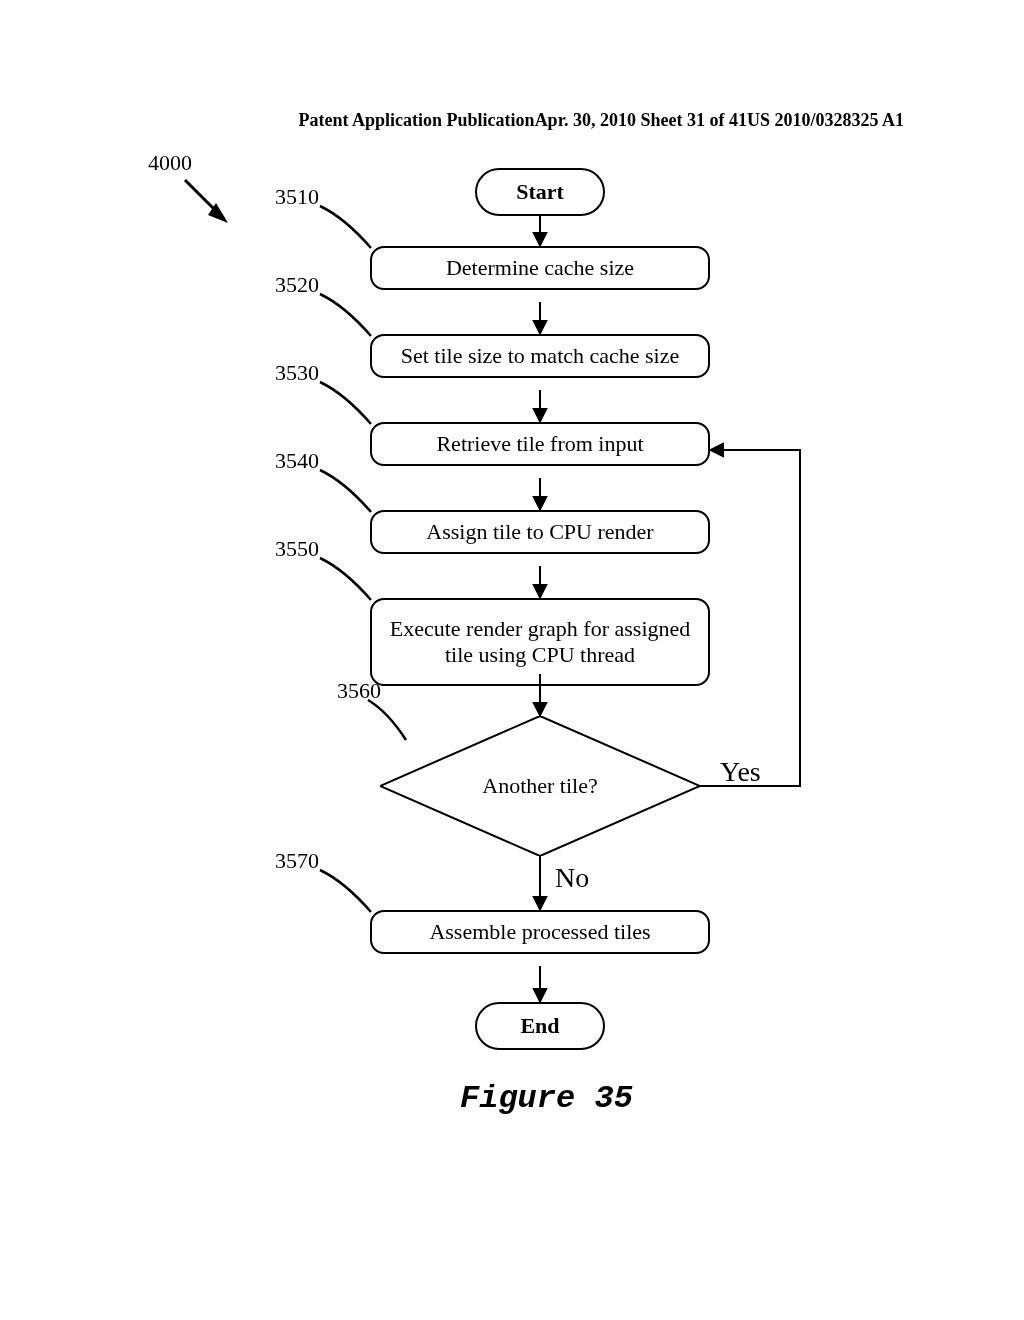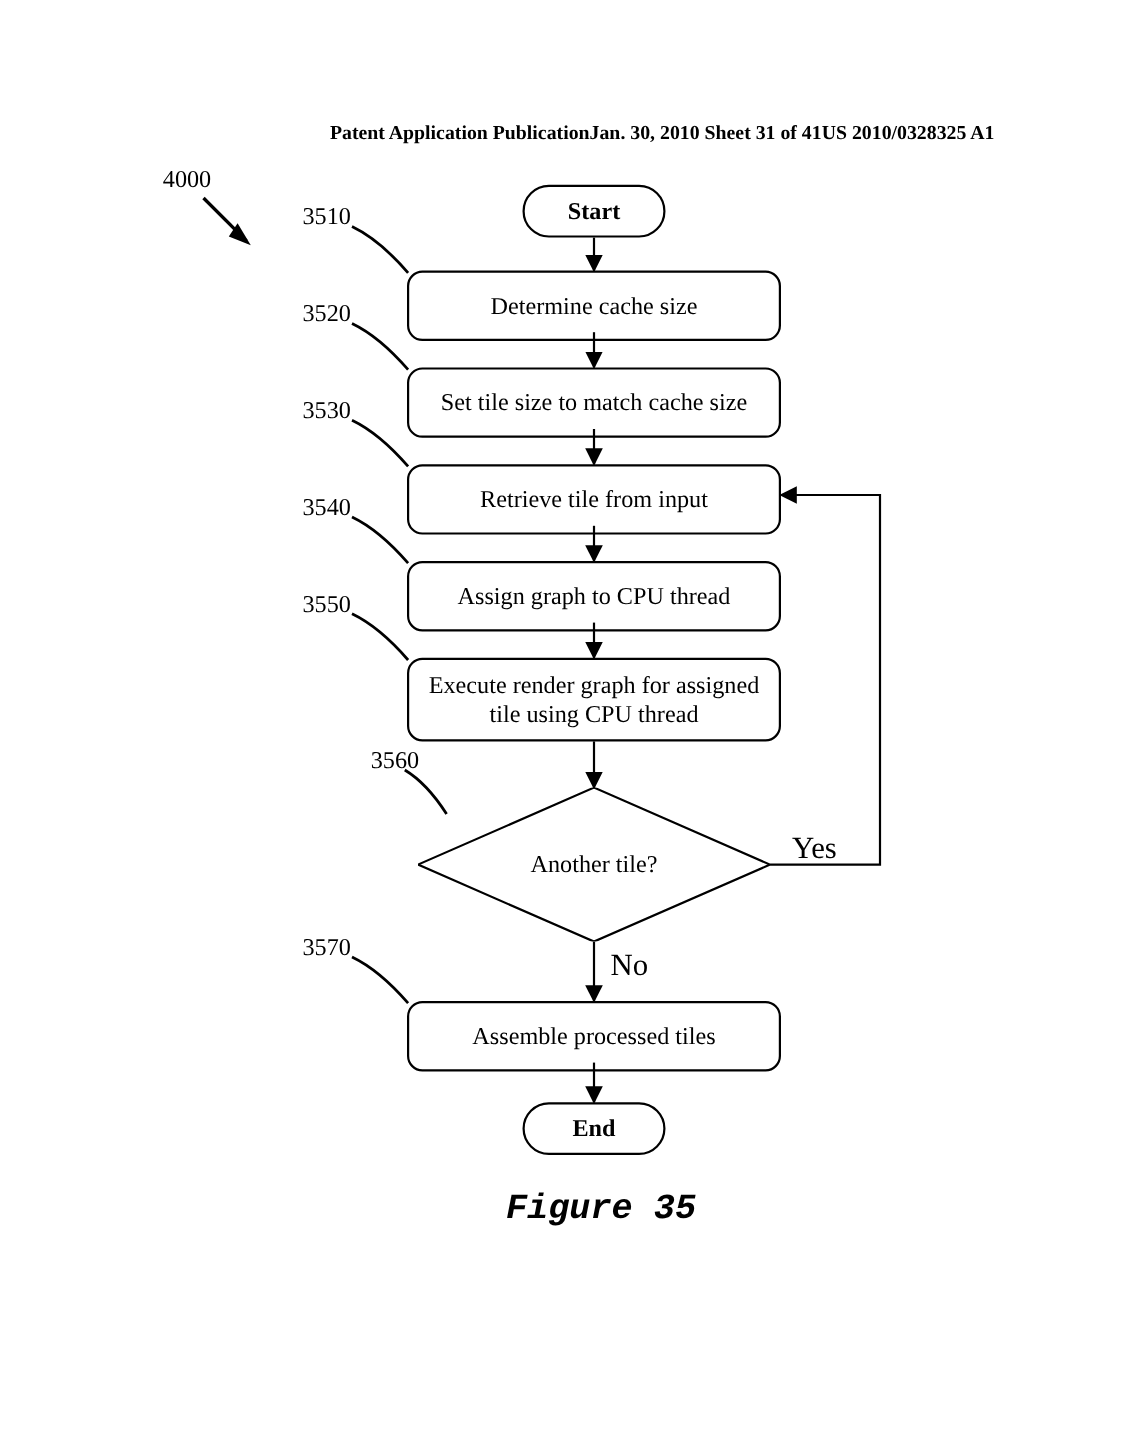--- a/index.html
+++ b/index.html
@@ -55,24 +55,24 @@
     position: absolute;
     border: 2px solid #000;
     border-radius: 14px;
     display: flex;
     align-items: center;
     justify-content: center;
     text-align: center;
     font-size: 22px;
     padding: 0 8px;
     width: 340px;
-    height: 64px;
+    height: 44px;
     line-height: 1.2;
   }
-  .process.tall { height: 76px; }
+  .process.tall { height: 88px; }
   .decision {
     position: absolute;
     width: 320px;
     height: 140px;
   }
   .decision svg { position: absolute; inset: 0; }
   .decision .dtext {
     position: absolute;
     inset: 0;
     display: flex;
@@ -86,21 +86,21 @@
     font-weight: bold;
     font-size: 32px;
     font-family: "Times New Roman", Times, serif;
   }
 </style>
 </head>
 <body>
 
 <div class="header">
   <span>Patent Application Publication</span>
-  <span>Jan. 30, 2010  Sheet 31 of 41</span>
+  <span>Apr. 30, 2010  Sheet 31 of 41</span>
   <span>US 2010/0328325 A1</span>
 </div>
 
 <svg class="canvas" viewBox="0 0 1024 1320">
   <defs>
     <marker id="arrow" viewBox="0 0 10 10" refX="9" refY="5" markerWidth="8" markerHeight="8" orient="auto">
       <path d="M 0 0 L 10 5 L 0 10 z" fill="#000"></path>
     </marker>
   </defs>
 
@@ -134,21 +134,21 @@
 <div class="ref-label" style="left:275px; top:184px;">3510</div>
 <div class="process" style="left:370px; top:246px;">Determine cache size</div>
 
 <div class="ref-label" style="left:275px; top:272px;">3520</div>
 <div class="process" style="left:370px; top:334px;">Set tile size to match cache size</div>
 
 <div class="ref-label" style="left:275px; top:360px;">3530</div>
 <div class="process" style="left:370px; top:422px;">Retrieve tile from input</div>
 
 <div class="ref-label" style="left:275px; top:448px;">3540</div>
-<div class="process" style="left:370px; top:510px;">Assign graph to CPU thread</div>
+<div class="process" style="left:370px; top:510px;">Assign tile to CPU render</div>
 
 <div class="ref-label" style="left:275px; top:536px;">3550</div>
 <div class="process tall" style="left:370px; top:598px;">Execute render graph for assigned tile using CPU thread</div>
 
 <div class="ref-label" style="left:325px; top:678px;margin-left:12px;">3560</div>
 <div class="decision" style="left:380px; top:716px;">
   <svg viewBox="0 0 320 140">
     <polygon points="160,0 320,70 160,140 0,70" fill="none" stroke="#000" stroke-width="2"></polygon>
   </svg>
   <div class="dtext">Another tile?</div>

